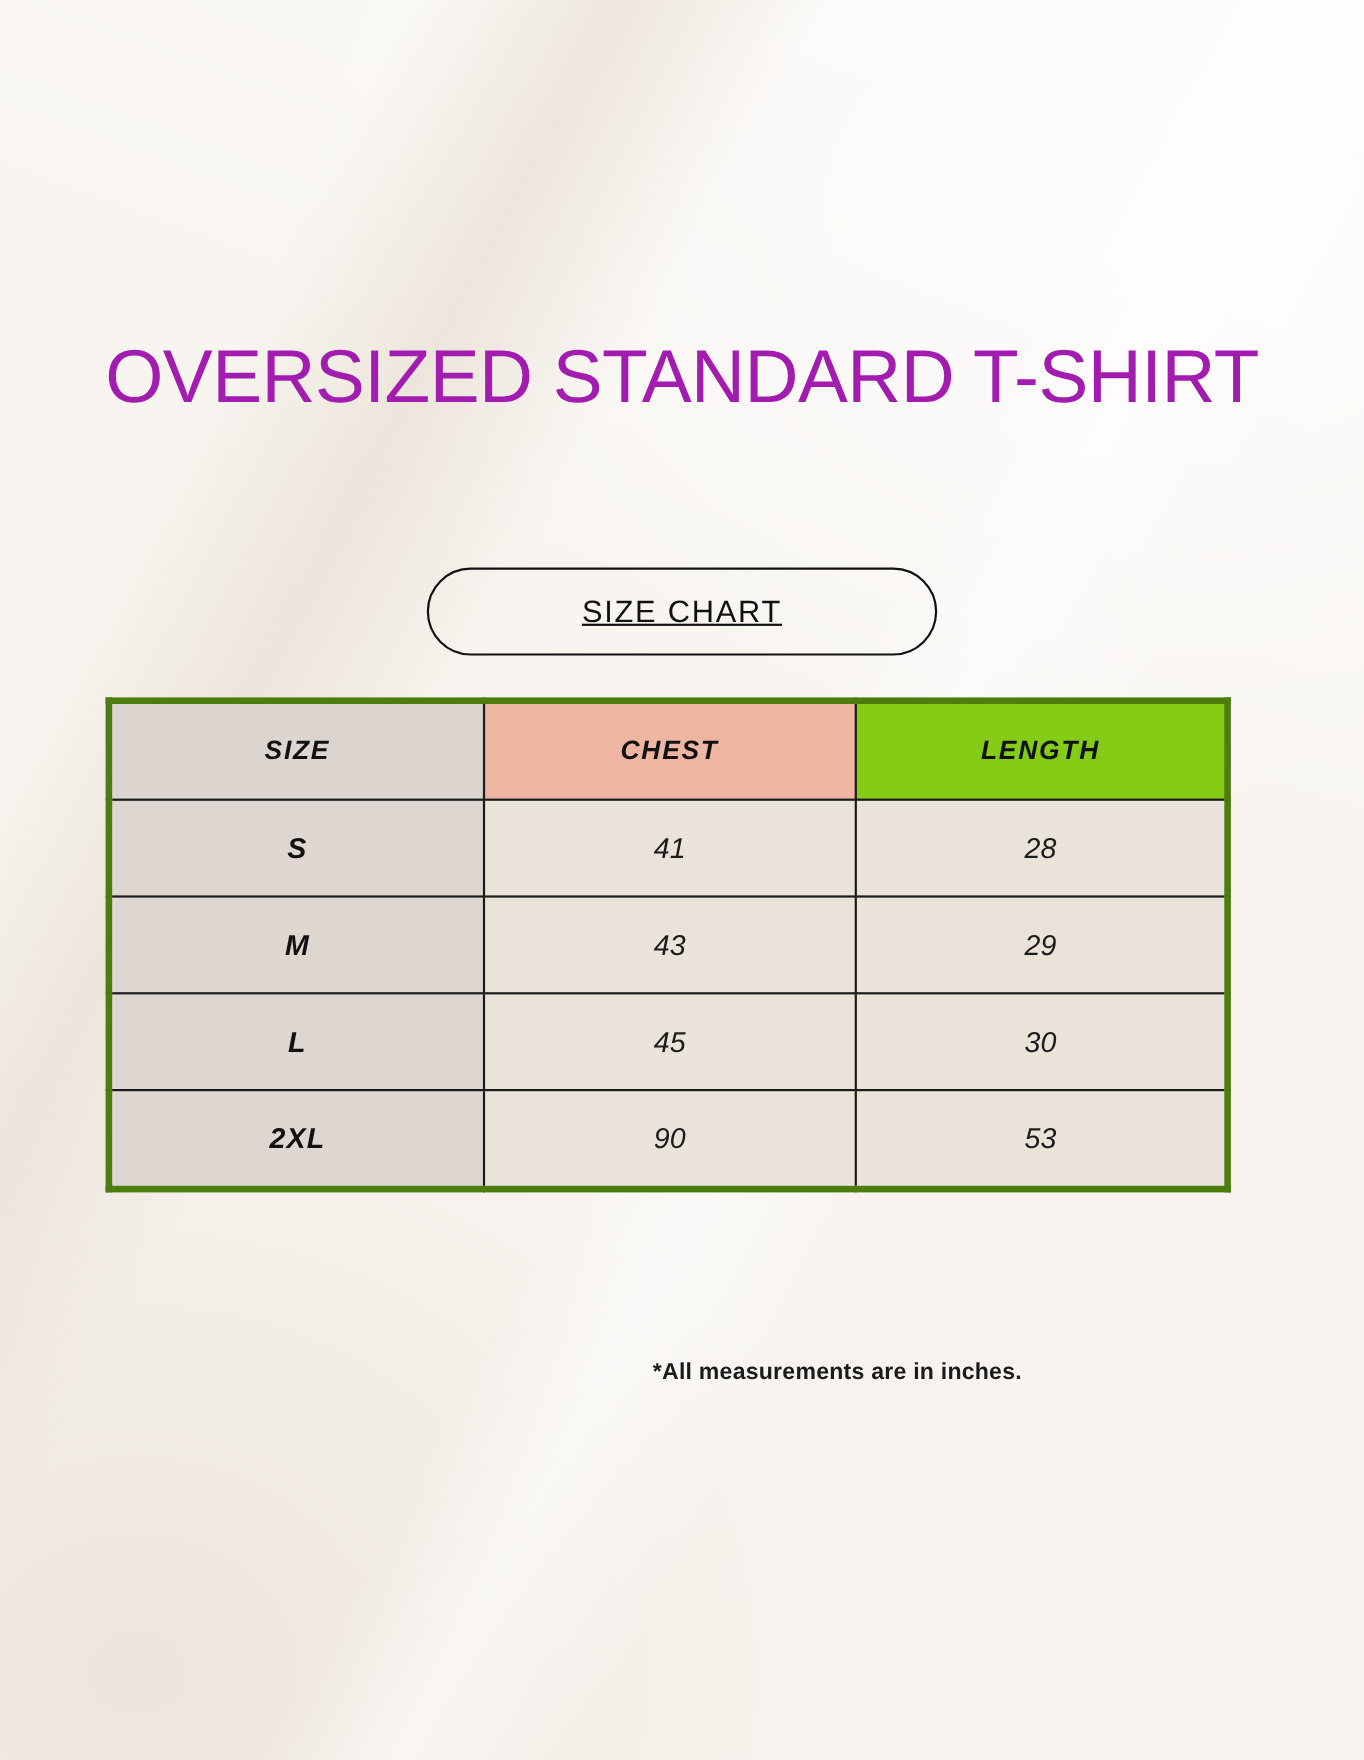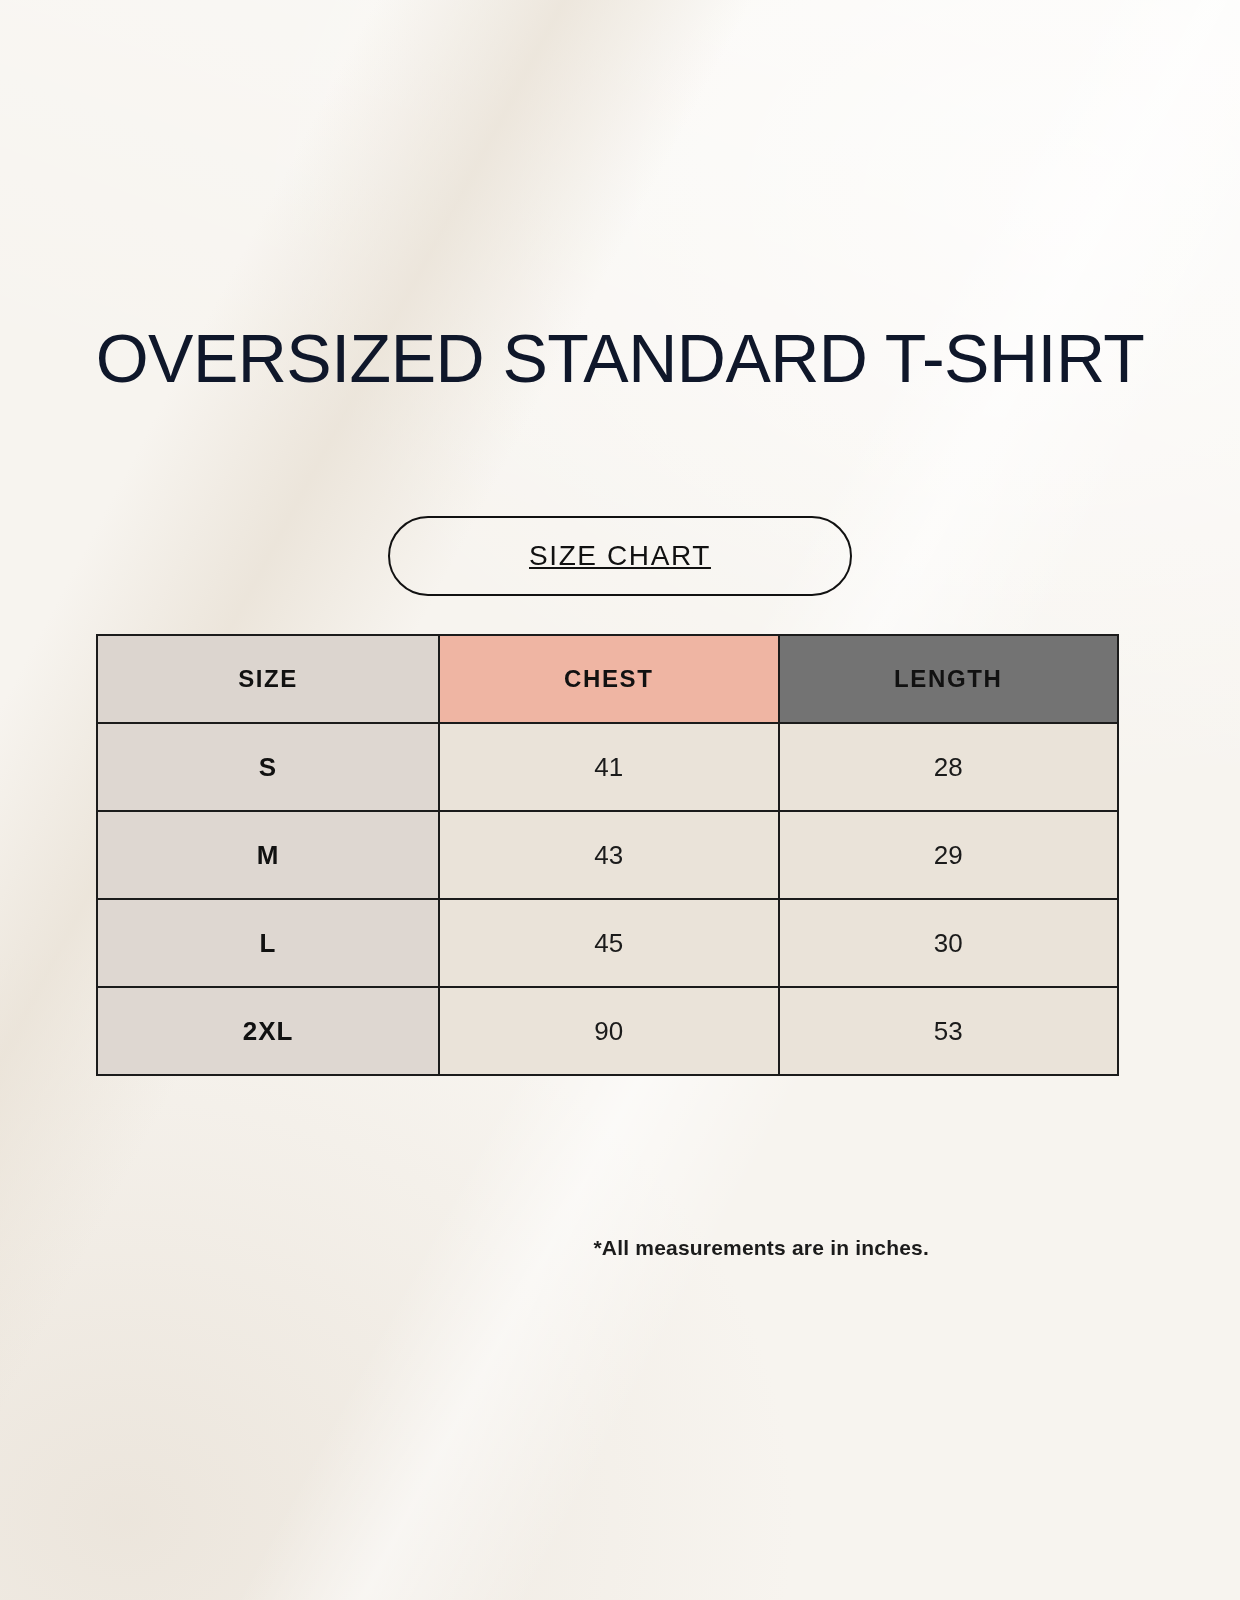--- a/index.html
+++ b/index.html
@@ -38,24 +38,23 @@
   .title {
     position: absolute;
     left: 0;
     right: 0;
     top: 306px;
     text-align: center;
     font-size: 68px;
     line-height: 1.06;
     letter-spacing: -0.5px;
     font-weight: 400;
-    color: #0f172a;
+    color: #a21caf;
     padding: 0 90px;
     box-sizing: border-box;
-    margin-top: 16px;
   }
 
   .pill-wrap {
     position: absolute;
     left: 0;
     right: 0;
     top: 516px;
     display: flex;
     justify-content: center;
   }
@@ -79,21 +78,22 @@
     position: absolute;
     left: 96px;
     top: 634px;
     width: 1023px;
   }
 
   table.size-table {
     border-collapse: collapse;
     width: 100%;
     table-layout: fixed;
-    border: 1px solid #4d7c0f;
+    border: 6px solid #4d7c0f;
+    font-style: italic;
   }
   table.size-table th,
   table.size-table td {
     border: 2px solid #1b1b1b;
     height: 84px;
     text-align: center;
     vertical-align: middle;
   }
 
   col.col-size { width: 33.5%; }
@@ -102,21 +102,21 @@
 
   thead th {
     font-size: 24px;
     font-weight: 700;
     letter-spacing: 1.6px;
     color: #111111;
     height: 88px;
   }
   thead th.h-size { background: #dcd5cf; }
   thead th.h-chest { background: #efb5a3; }
-  thead th.h-length { background: #737373; }
+  thead th.h-length { background: #84cc16; }
 
   tbody td.c-size {
     background: #ded7d1;
     font-size: 26px;
     font-weight: 700;
     letter-spacing: 1px;
     color: #111111;
   }
   tbody td.c-val {
     background: #eae3d9;

